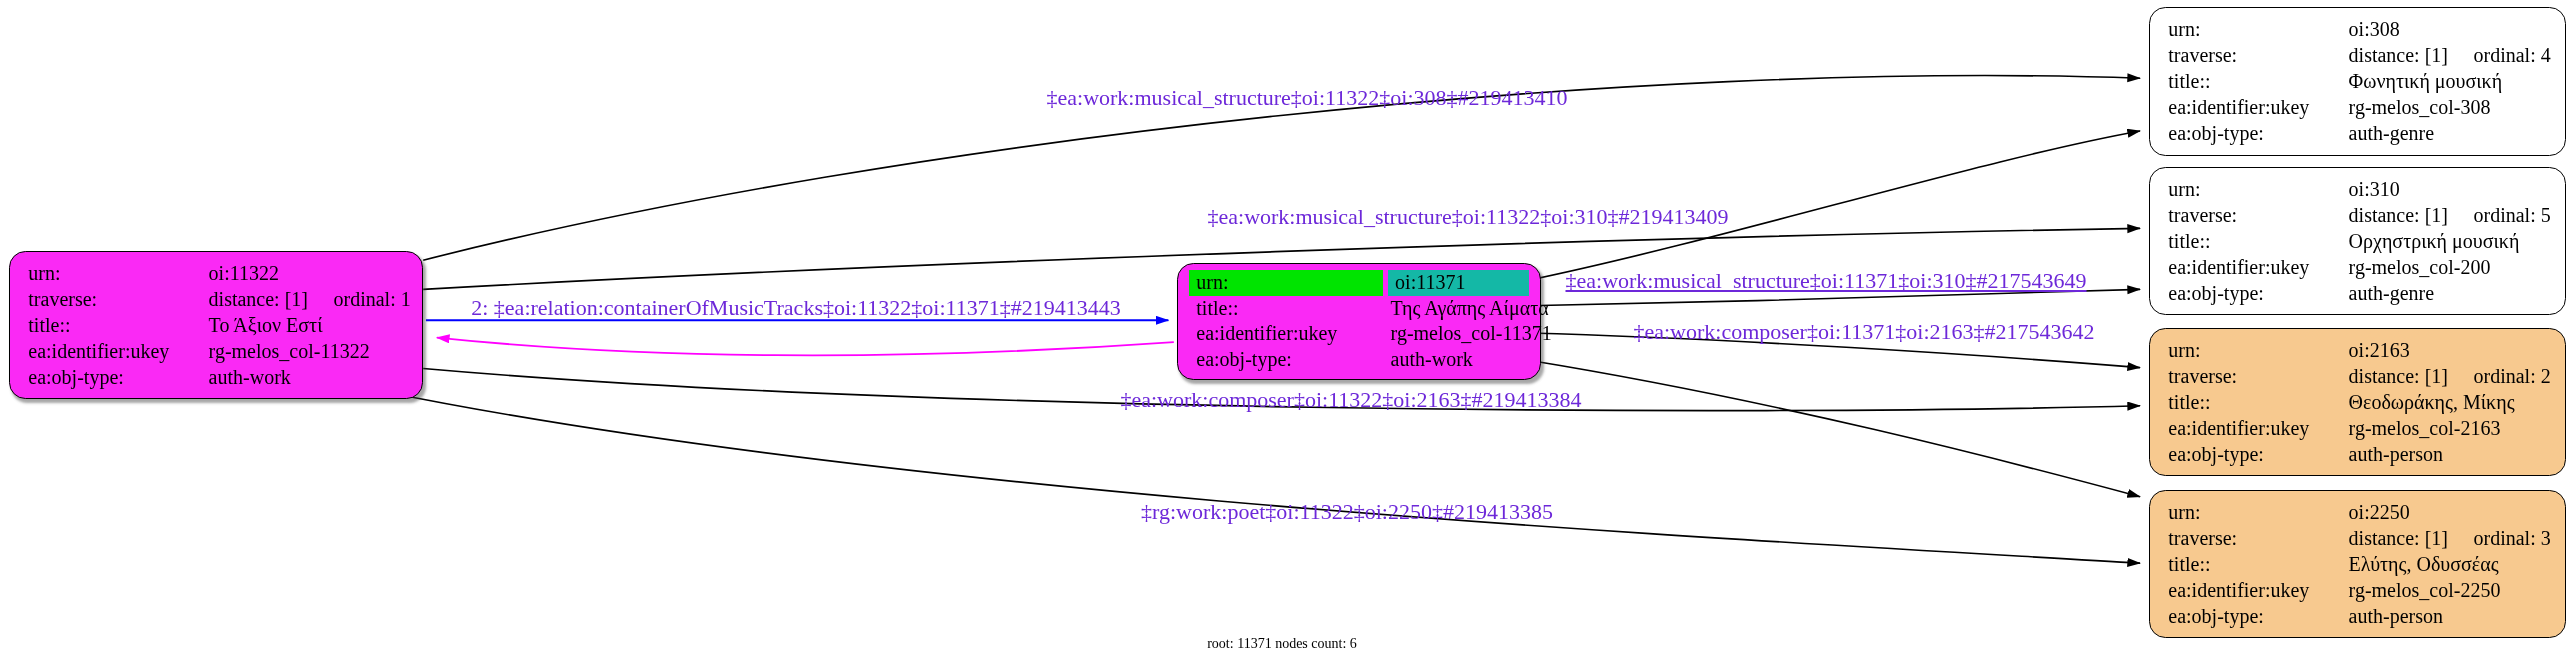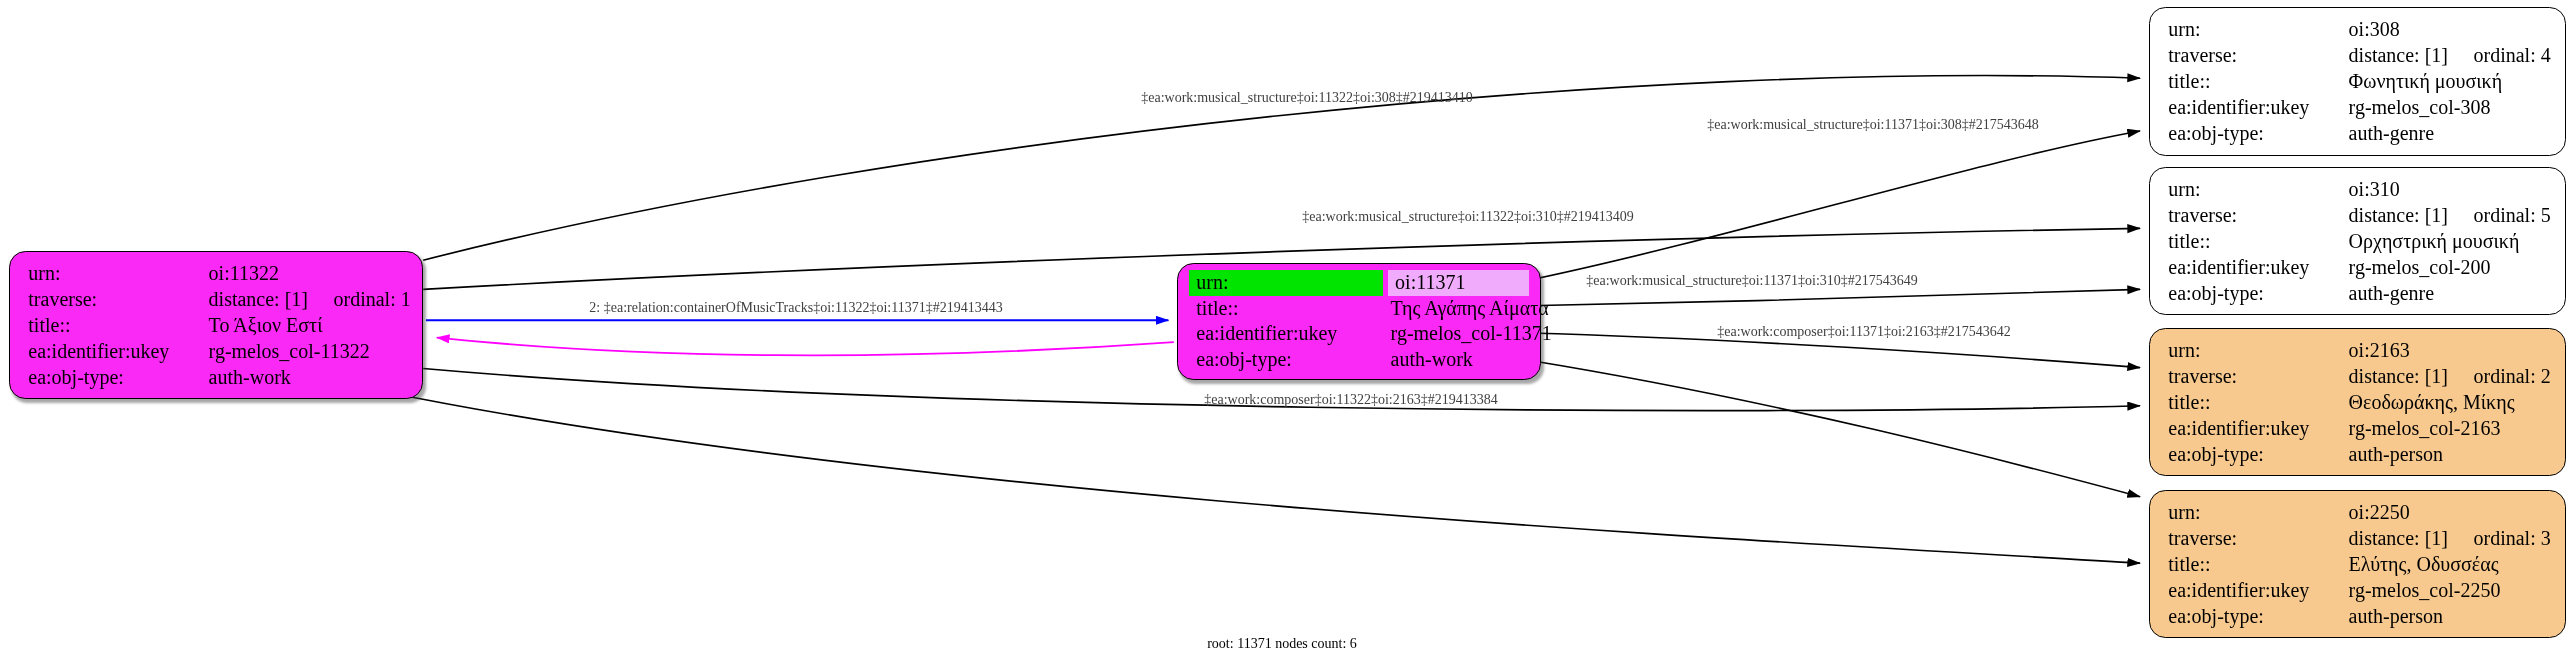--- a/index.html
+++ b/index.html
@@ -23,27 +23,27 @@
   }
   .node.magenta{background:#FA29F5;box-shadow:2.7px 3.6px 2.7px rgba(60,60,60,0.45);}
   .node.white{background:#ffffff;}
   .node.orange{background:#F7C98F;}
   .row{display:flex;padding:0 11px;align-items:flex-end;}
   .cl{flex:0 0 173px;padding-left:7.3px;white-space:nowrap;}
   .node.center .cl{flex:0 0 187px;}
   .cv{flex:1 1 auto;padding-left:7.3px;white-space:nowrap;}
   .ce{margin-left:25.5px;white-space:nowrap;}
   .row-hl .cl{background:#00E400;margin-right:4.5px;}
-  .row-hl .cv{background:#f0abfc;}
+  .row-hl .cv{background:#14b8a6;}
   .elabel{
     position:absolute;
     transform:translate(-50%,-50%);
     white-space:nowrap;
-    font-size:14px;
-    color:#404040;
+    font-size:22px;
+    color:#6d28d9;
   }
   .caption{
     position:absolute;
     transform:translate(-50%,-50%);
     white-space:nowrap;
     font-size:14px;
     color:#000000;
   }
 </style>
 </head>
@@ -203,23 +203,23 @@
       <span class="cl">ea:identifier:ukey</span>
       <span class="cv">rg-melos_col-2250</span>
     </div>
     <div class="row">
       <span class="cl">ea:obj-type:</span>
       <span class="cv">auth-person</span>
     </div>
   </div>
 
   <div class="elabel" style="left:1307px;top:98px;">‡ea:work:musical_structure‡oi:11322‡oi:308‡#219413410</div>
-  <div class="elabel" style="left:1873px;top:125px;">‡ea:work:musical_structure‡oi:11371‡oi:308‡#217543648</div>
   <div class="elabel" style="left:1468px;top:217px;">‡ea:work:musical_structure‡oi:11322‡oi:310‡#219413409</div>
   <div class="elabel" style="left:796px;top:308px;">2: ‡ea:relation:containerOfMusicTracks‡oi:11322‡oi:11371‡#219413443</div>
-  <div class="elabel" style="left:1752px;top:281px;">‡ea:work:musical_structure‡oi:11371‡oi:310‡#217543649</div>
+  <div class="elabel" style="left:1826px;top:281px;text-decoration:underline;">‡ea:work:musical_structure‡oi:11371‡oi:310‡#217543649</div>
   <div class="elabel" style="left:1864px;top:332px;">‡ea:work:composer‡oi:11371‡oi:2163‡#217543642</div>
   <div class="elabel" style="left:1351px;top:400px;">‡ea:work:composer‡oi:11322‡oi:2163‡#219413384</div>
+  <div class="elabel" style="left:1347px;top:512px;">‡rg:work:poet‡oi:11322‡oi:2250‡#219413385</div>
 
   <div class="caption" style="left:1282px;top:644px;">root: 11371 nodes count: 6</div>
 
 </div>
 
 
 </body></html>

